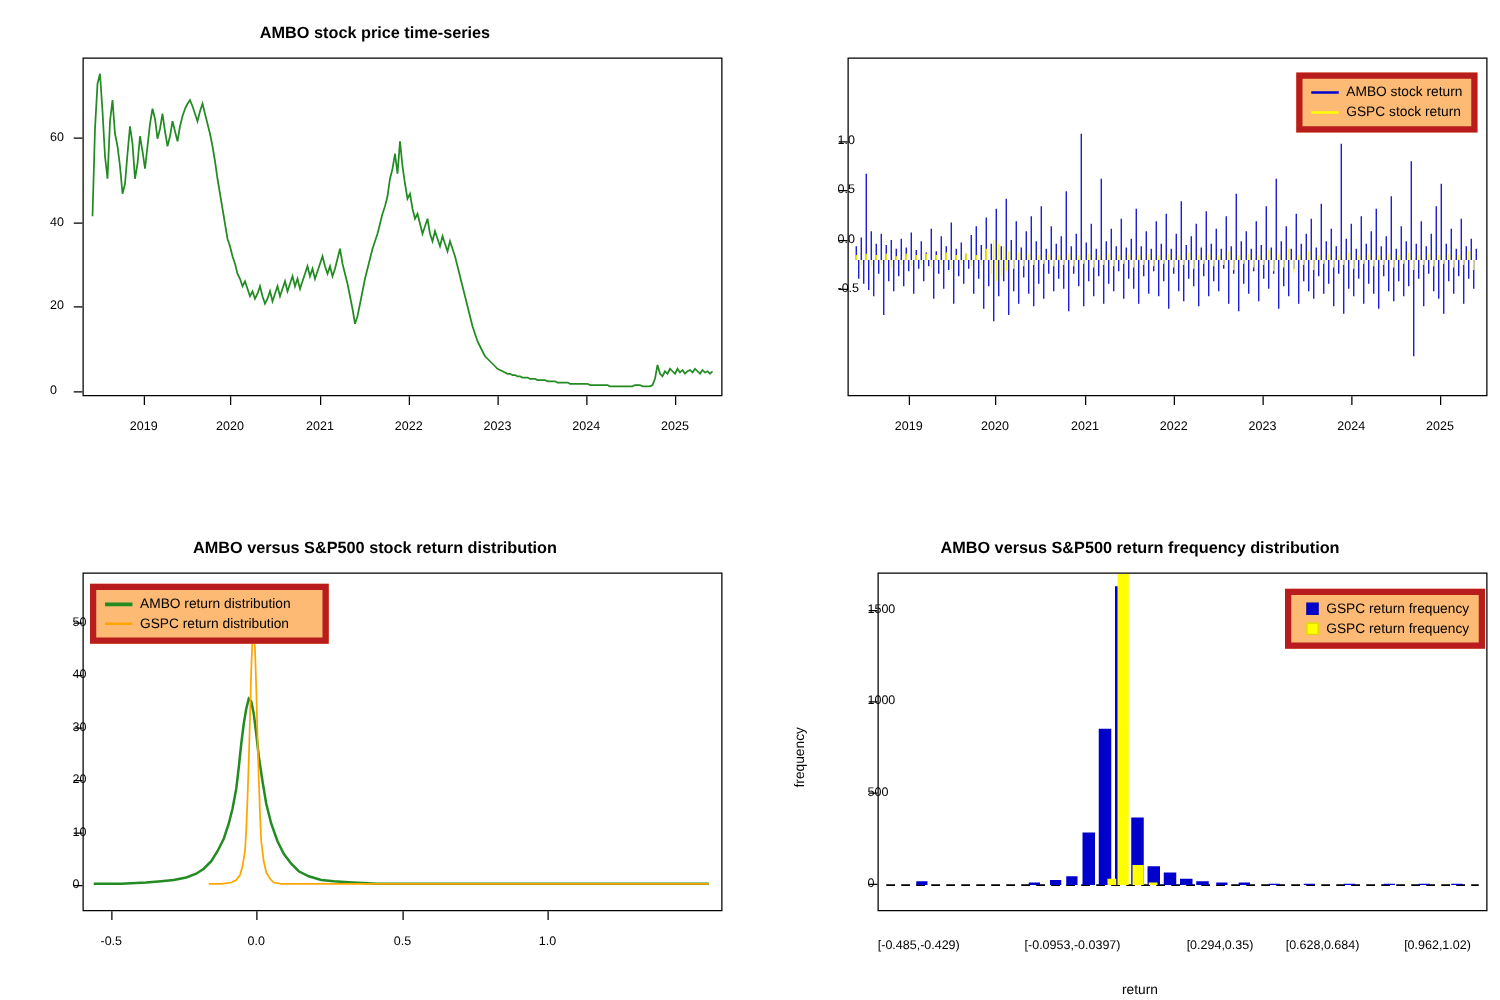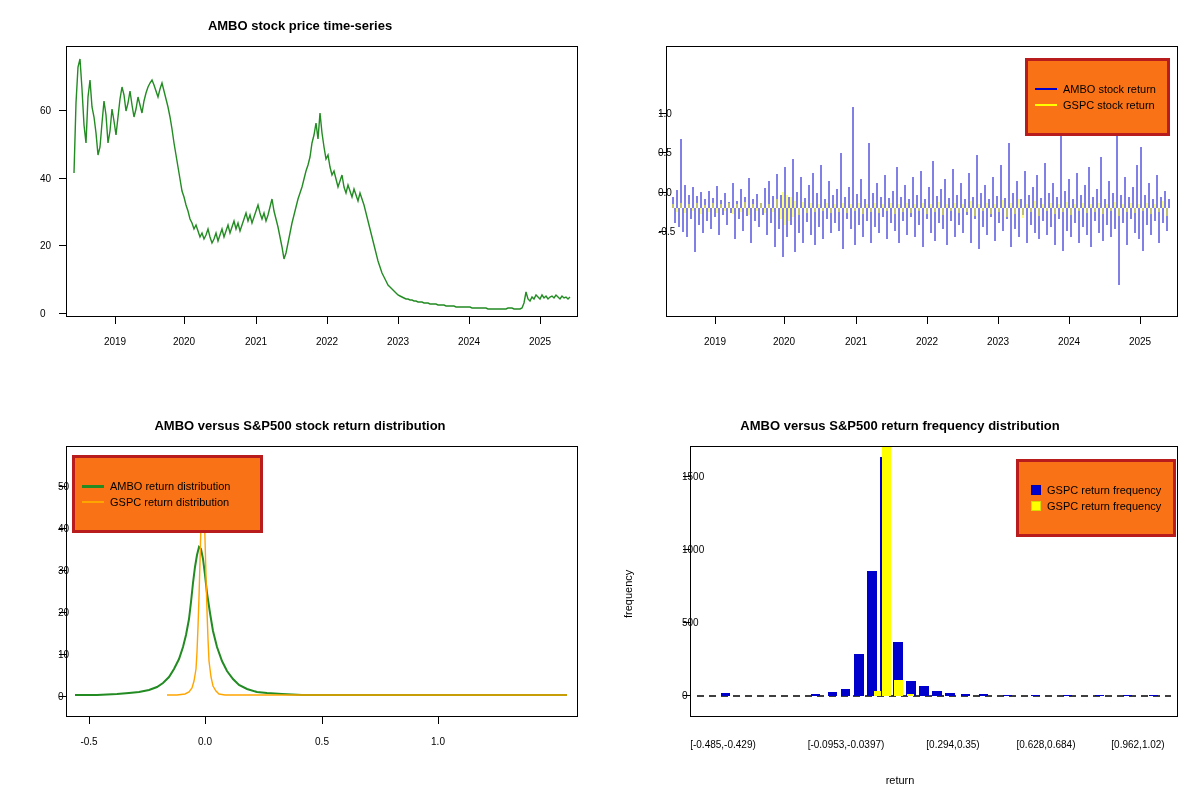--- a/index.html
+++ b/index.html
@@ -13,20 +13,21 @@
     font-family: "Liberation Sans", sans-serif;
     color: #000000;
     overflow: hidden;
   }
   .grid {
     width: 1200px;
     height: 608px;
     display: grid;
     grid-template-columns: 600px 600px;
     grid-template-rows: 400px 400px;
+    gap: 12px;
   }
   .panel {
     position: relative;
     width: 600px;
     height: 400px;
   }
   .panel-title {
     position: absolute;
     left: 0;
     right: 0;
@@ -60,24 +61,24 @@
     position: absolute;
     font-size: 11px;
     white-space: nowrap;
   }
   .axis-title.vertical {
     transform-origin: 0 0;
     transform: rotate(-90deg);
   }
   .legend {
     position: absolute;
-    border: 3px solid #b91c1c;
-    background: #f97316;
+    border: 5px solid #b91c1c;
+    background: #fdba74;
     box-sizing: border-box;
-    padding: 20px 7px;
+    padding: 3px 7px;
   }
   .legend-row {
     display: flex;
     align-items: center;
     height: 16px;
     font-size: 11px;
     white-space: nowrap;
   }
   .legend-line {
     width: 22px;
@@ -656,21 +657,21 @@
     <div class="tickmark" style="left:83px; top:76px; width:7px; height:1px;"></div>
     <div class="tickmark" style="left:83px; top:149px; width:7px; height:1px;"></div>
     <div class="tickmark" style="left:83px; top:222px; width:7px; height:1px;"></div>
     <div class="tickmark" style="left:83px; top:295px; width:7px; height:1px;"></div>
 
     <div class="axis-title vertical" style="left:22px; top:218px;">frequency</div>
     <div class="axis-title" style="left:0; right:0; top:374px; text-align:center;">return</div>
 
     <div class="axis-label tick-x" style="left:123px; top:339px;">[-0.485,-0.429)</div>
     <div class="axis-label tick-x" style="left:238px; top:339px;padding-left:16px;">[-0.0953,-0.0397)</div>
-    <div class="axis-label tick-x" style="left:353px; top:339px;">[0.294,0.35)</div>
+    <div class="axis-label tick-x" style="left:364px; top:339px;">[0.294,0.35)</div>
     <div class="axis-label tick-x" style="left:446px; top:339px;">[0.628,0.684)</div>
     <div class="axis-label tick-x" style="left:538px; top:339px;">[0.962,1.02)</div>
 
     <div class="legend" style="left:416px; top:59px; width:160px;">
       <div class="legend-row">
         <span class="legend-swatch" style="background:#0000CD;"></span>
         <span>GSPC return frequency</span>
       </div>
       <div class="legend-row">
         <span class="legend-swatch" style="background:#FFFF00;"></span>

